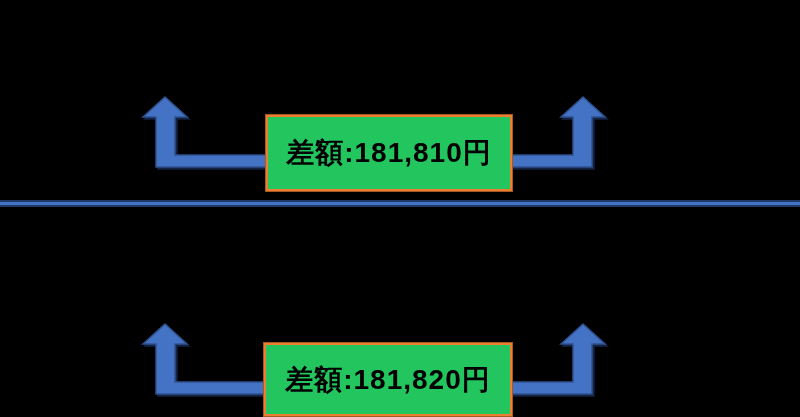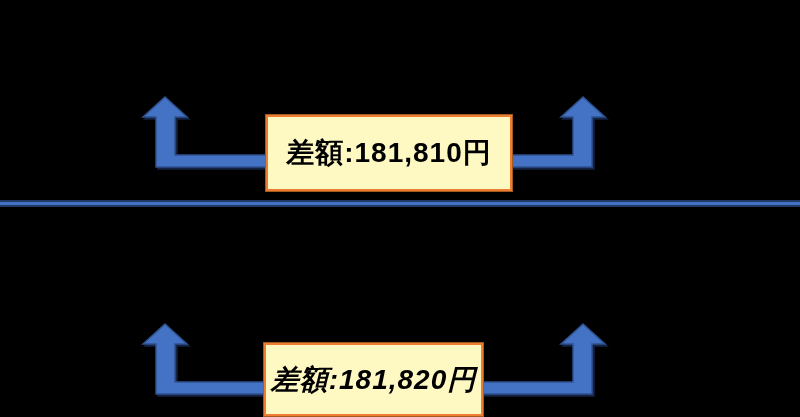--- a/index.html
+++ b/index.html
@@ -31,38 +31,38 @@
     height: 7px;
     box-sizing: border-box;
     background: #4472C4;
     border-top: 2px solid #1F3864;
     border-bottom: 2px solid #1F3864;
   }
 
   .label-box {
     position: absolute;
     box-sizing: border-box;
-    background: #fef9c3;
+    background: #22c55e;
     border: 2px solid #ED7D31;
     outline: 1px solid #A55A1F;
     display: flex;
     align-items: center;
     justify-content: center;
     white-space: nowrap;
   }
 
   .label-box .amount {
     color: #000000;
     font-size: 28px;
     font-weight: bold;
     letter-spacing: 1px;
   }
 
   .label-box.top    { left: 266px; top: 115px; width: 246px; height: 76px; }
-  .label-box.bottom { left: 264px; top: 343px; width: 219px; height: 73px; font-style: italic; }
+  .label-box.bottom { left: 264px; top: 343px; width: 248px; height: 73px; }
 </style>
 </head>
 <body>
 
 <div class="stage">
 
   <svg class="arrow-layer" viewBox="0 0 800 417" xmlns="http://www.w3.org/2000/svg">
     <path stroke-width="1.5" d="M165,97 L187,117 L175,117 L175,155 L374,155 L374,167 L156,167 L156,117 L143,117 Z" fill="#4472C4" stroke="#2F528F"></path>
     <path stroke-width="1.5" d="M583,97 L561,117 L573,117 L573,155 L374,155 L374,167 L592,167 L592,117 L605,117 Z" fill="#4472C4" stroke="#2F528F"></path>
     <path stroke-width="1.5" d="M165,324 L187,344 L175,344 L175,382 L374,382 L374,394 L156,394 L156,344 L143,344 Z" fill="#4472C4" stroke="#2F528F"></path>

